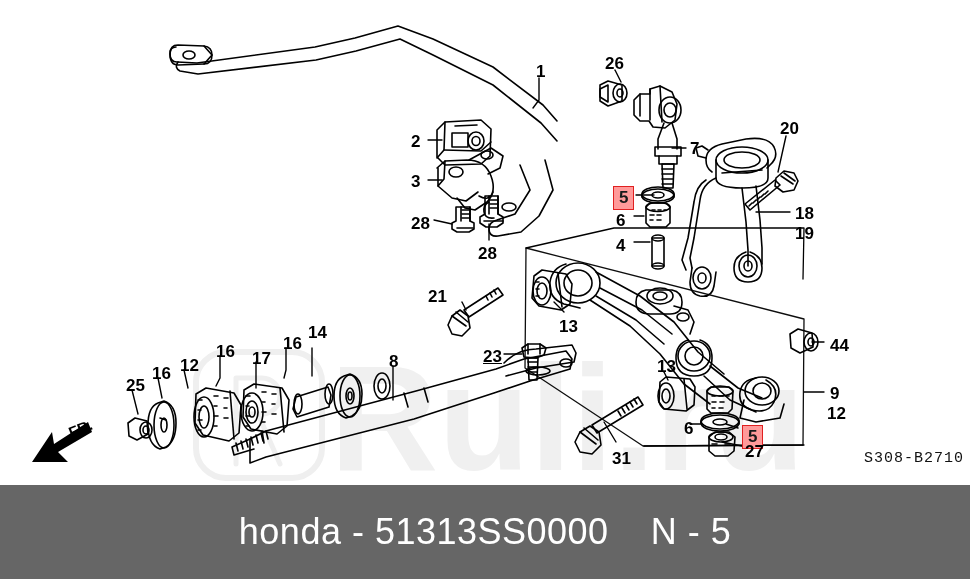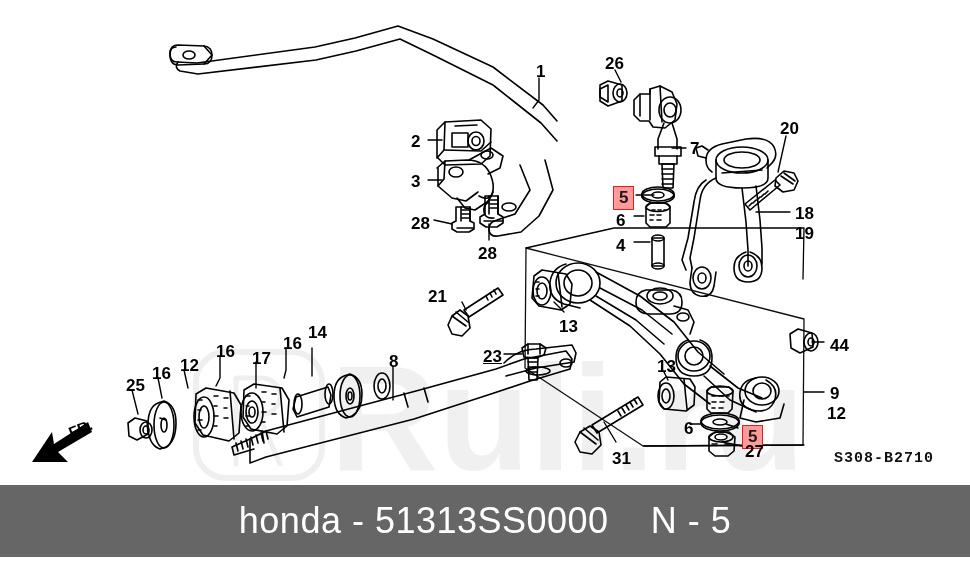--- a/index.html
+++ b/index.html
@@ -47,25 +47,25 @@
   }
   .callout.hl {
     background: #ff9a9a;
     border: 1.5px solid #e02020;
     padding: 2px 5px 3px 5px;
     color: #1a1a1a;
   }
   
   #diagram-code {
     position: absolute;
-    right: 36px;
+    right: 6px;
     top: 450px;
     font-family: "Liberation Mono", monospace;
     font-size: 15px;
-    font-weight: bold;
+    font-weight: normal;
     letter-spacing: 1px;
     color: #111;
   }
   
   #fr-label {
     position: absolute;
     left: 66px;
     top: 425px;
     font-family: "Liberation Sans", sans-serif;
     font-weight: bold;
@@ -73,21 +73,21 @@
     color: #000;
     transform: rotate(-22deg);
     transform-origin: left top;
   }
   
   #footer {
     position: absolute;
     left: 0;
     top: 485px;
     width: 970px;
-    height: 72px;
+    height: 94px;
     background: #666666;
     display: flex;
     align-items: center;
     justify-content: center;
   }
   #footer-text {
     color: #ffffff;
     font-family: "Liberation Sans", sans-serif;
     font-size: 36px;
     font-weight: normal;

